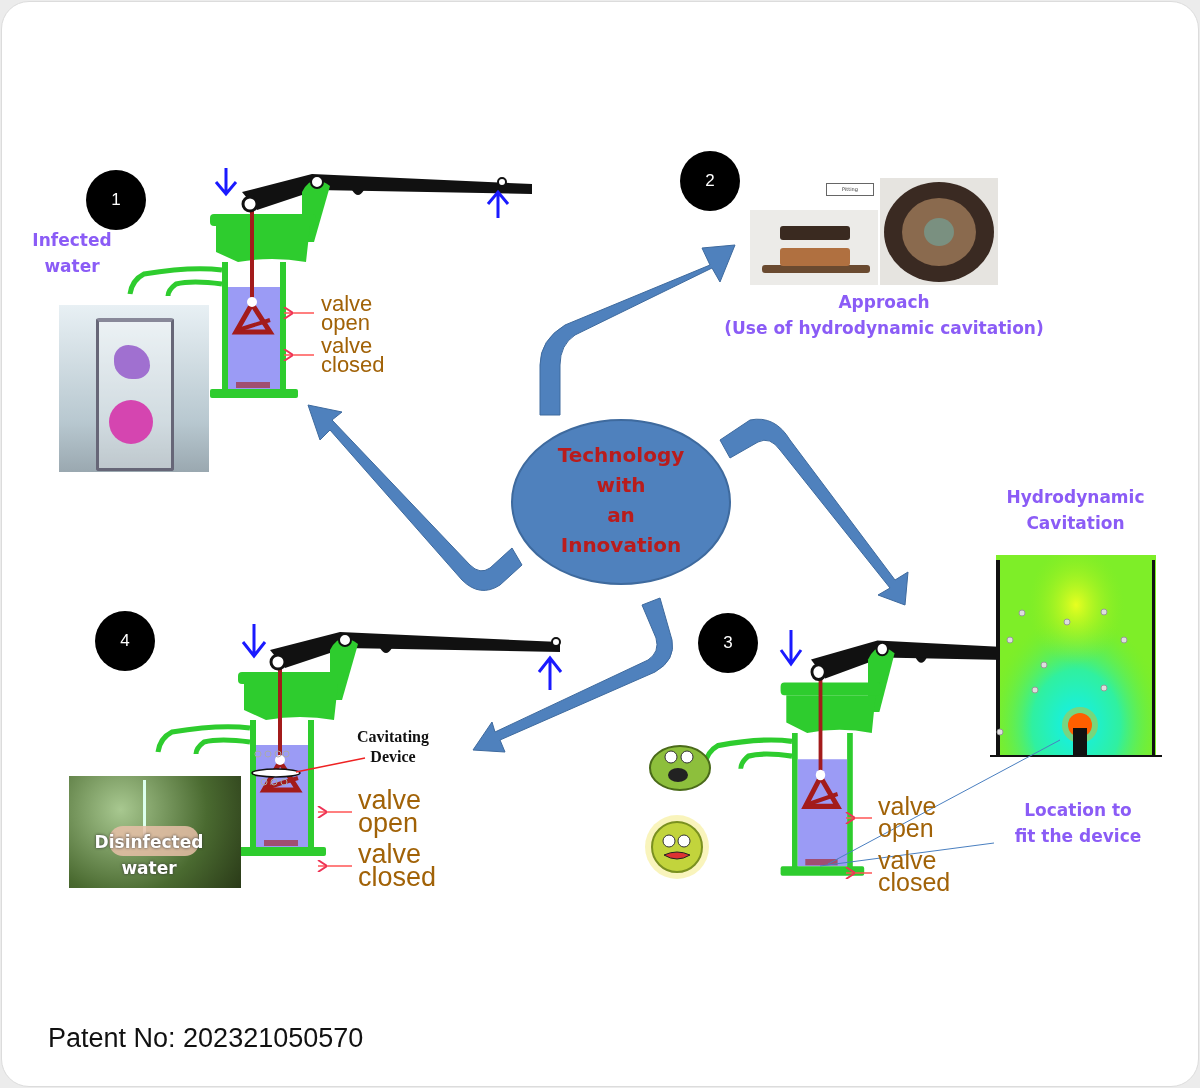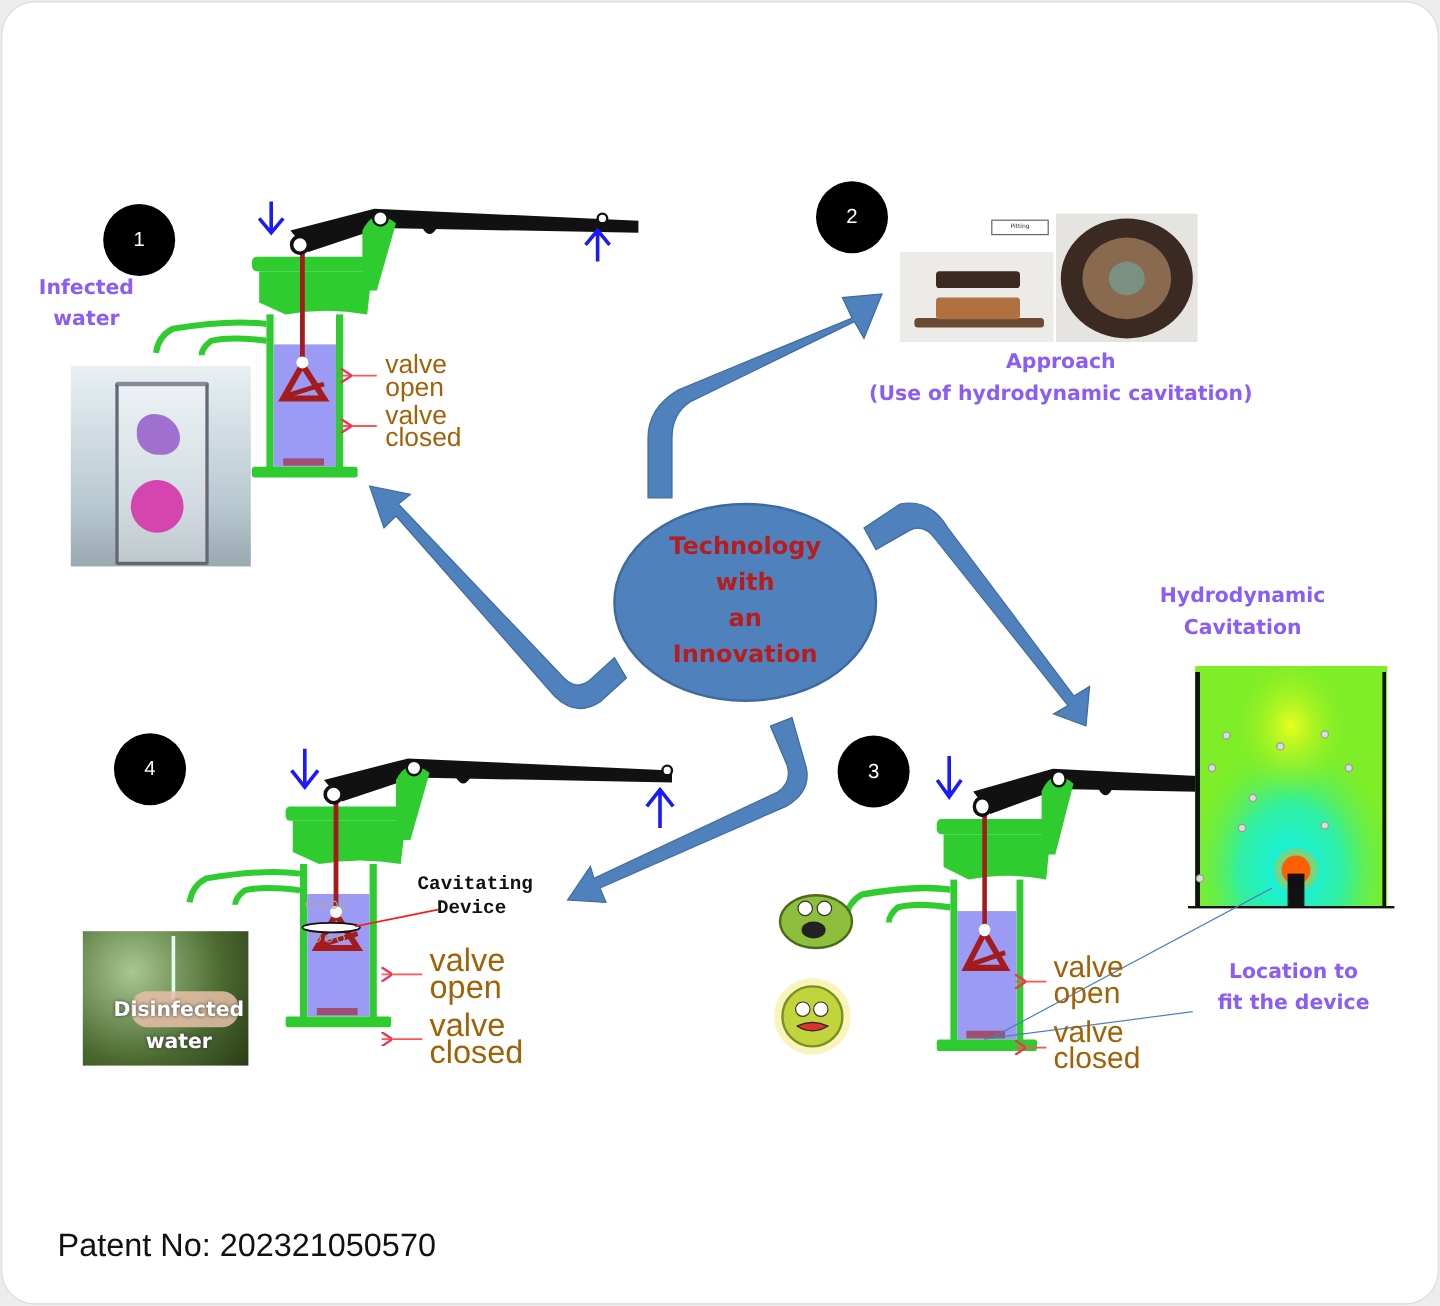--- a/index.html
+++ b/index.html
@@ -196,39 +196,39 @@
   <div>(Use of hydrodynamic cavitation)</div>
 </div>
 
 <div class="tech">
   <div>Technology</div>
   <div>with</div>
   <div>an</div>
   <div>Innovation</div>
 </div>
 
-<div class="lbl" style="left:953px;top:484px;width:165px;text-align:center;">
+<div class="lbl" style="left:993px;top:484px;width:165px;text-align:center;">
   <div>Hydrodynamic</div>
   <div>Cavitation</div>
 </div>
 <div class="lbl" style="left:1003px;top:797px;width:150px;">
   <div>Location to</div>
   <div>fit the device</div>
 </div>
 <div class="valve" style="left:878px;top:796px;font-size:25px;"><span>valve</span><br><span>open</span></div>
 <div class="valve" style="left:878px;top:850px;font-size:25px;"><span>valve</span><br><span>closed</span></div>
 
-<div class="photo" style="left:69px;top:776px;width:138px;height:112px;background:radial-gradient(circle at 30% 30%,#a8c890,#4a6a30 60%,#2a3a18);">
+<div class="photo" style="left:69px;top:776px;width:172px;height:112px;background:radial-gradient(circle at 30% 30%,#a8c890,#4a6a30 60%,#2a3a18);">
   <div style="position:absolute;left:74px;top:4px;width:3px;height:60px;background:#dfe;"></div>
   <div style="position:absolute;left:40px;top:50px;width:90px;height:30px;background:#e8c0a8;border-radius:14px;opacity:0.85;"></div>
   <div class="caption-on-photo" style="left:0;top:53px;width:160px;">
     <div>Disinfected</div>
     <div>water</div>
   </div>
 </div>
-<div class="cav-label" style="left:348px;top:727px;width:90px;font-family:Liberation Mono, monospace;">
+<div class="cav-label" style="left:348px;top:727px;width:90px;">
   <div>Cavitating</div>
   <div>Device</div>
 </div>
 <div class="valve" style="left:358px;top:789px;font-size:27px;"><span>valve</span><br><span>open</span></div>
 <div class="valve" style="left:358px;top:843px;font-size:27px;"><span>valve</span><br><span>closed</span></div>
 
 <div class="patent">Patent No: 202321050570</div>
 
 </body></html>

